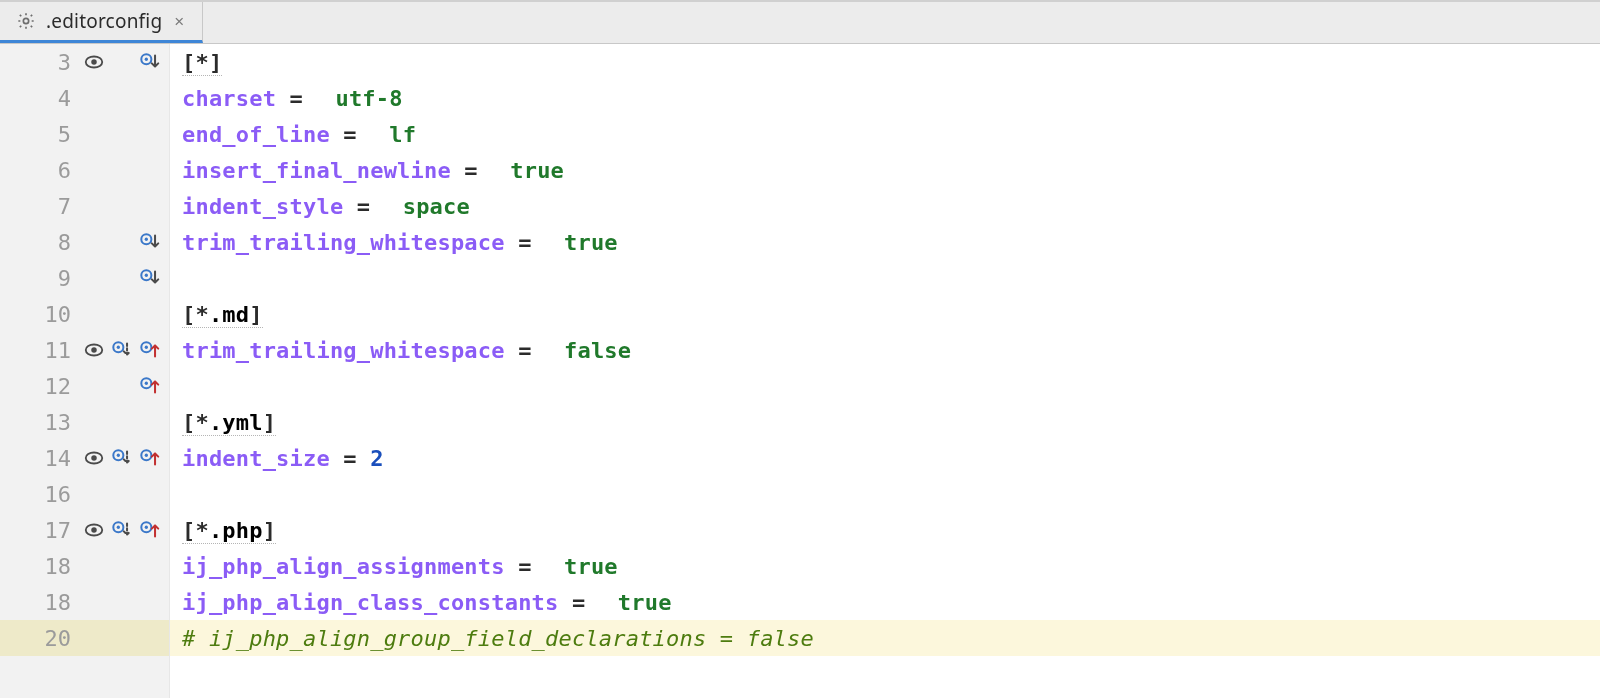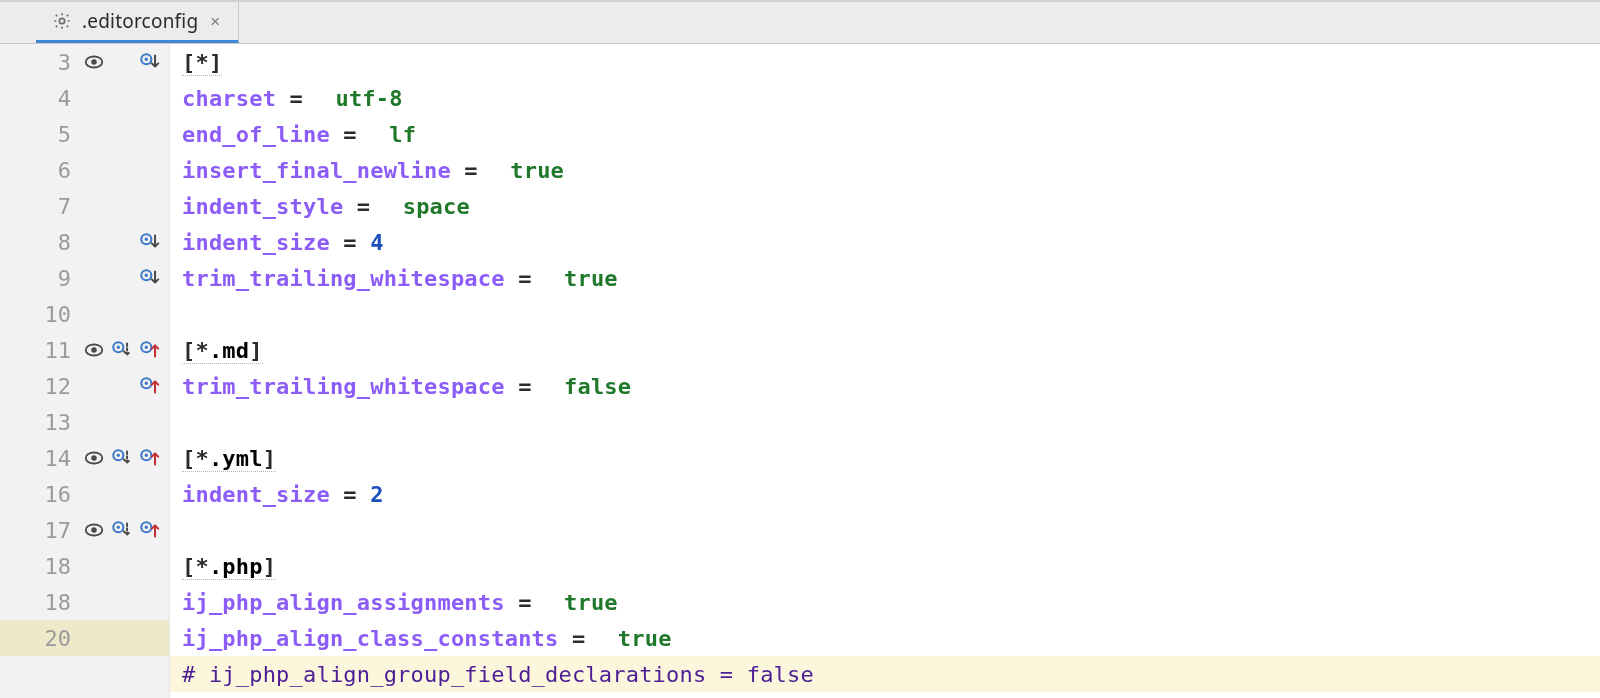--- a/index.html
+++ b/index.html
@@ -1,21 +1,21 @@
 <!DOCTYPE html>
 <html><head>
 <meta charset="utf-8">
 <style>
   * { box-sizing: border-box; margin: 0; padding: 0; }
   html, body { width: 1600px; height: 698px; overflow: hidden; background: #fff; }
   body { font-family: "Menlo","Consolas","DejaVu Sans Mono","Liberation Mono",monospace; font-size: 22px; }
 
   
   .tabbar { height: 44px; background: #ececec; border-top: 2px solid #d0d0d0; border-bottom: 1px solid #c8c8c8; display: flex; align-items: stretch; }
-  .tab { display: flex; align-items: center; gap: 10px; padding: 18px 16px; background: #ececec; border-right: 1px solid #c8c8c8; border-bottom: 3px solid #3e86d7; position: relative; margin-left: 36px; }
+  .tab { display: flex; align-items: center; gap: 10px; padding: 18px 16px; background: #ececec; border-right: 1px solid #c8c8c8; border-bottom: 3px solid #3e86d7; position: relative; }
   .tab .gear { width: 20px; height: 20px; }
   .tab .label { color: #2b2b2b; font-family: -apple-system, "Segoe UI", "Noto Sans", sans-serif; font-size: 19px; letter-spacing: .2px; }
   .tab .close { color: #7a7a7a; font-family: sans-serif; font-size: 17px; line-height: 1; cursor: pointer; padding: 2px 2px; }
 
   
   .editor { display: flex; height: calc(698px - 44px); width: 100%; }
   .gutter { width: 170px; background: #f2f2f2; border-right: 1px solid #e7e7e7; user-select: none; }
   .codecol { flex: 1 1 auto; background: #fff; overflow: hidden; }
 
   .row { height: 36px; display: flex; align-items: center; }
@@ -28,21 +28,21 @@
   .mk svg { width: 22px; height: 22px; }
 
   
   .code { padding-left: 12px; white-space: pre; font-weight: 600; letter-spacing: .2px; }
   .code .kw  { color: #8b5cf6; }           
   .code .eq  { color: #2b2b2b; }           
   .code .val { color: #20792b; margin-left: 19px; }           
   .code .num { color: #1a4fbc; }           
   .code .sec { color: #2b2b2b; }           
   .code .ext { color: #000000; }           
-  .code .cmt { color: #4c1d95; font-weight: 500; }
+  .code .cmt { color: #4d7c0f; font-style: italic; font-weight: 500; }
   .sec-underline { border-bottom: 1px dotted #b5b5b5; padding-bottom: 0px; }
 
   .highlight-row { background: #fcf7dc; }
   .gutter .row.highlight-row { background: #eeeac9; padding-left: 33px; }
 
 </style>
 </head>
 <body>
 
 <div class="tabbar">
@@ -227,23 +227,20 @@
         <div class="code"><span class="kw">charset</span><span class="eq"> = </span><span class="val">utf-8</span></div>
       </div>
       <div class="row">
         <div class="code"><span class="kw">end_of_line</span><span class="eq"> = </span><span class="val">lf</span></div>
       </div>
       <div class="row">
         <div class="code"><span class="kw">insert_final_newline</span><span class="eq"> = </span><span class="val">true</span></div>
       </div>
       <div class="row">
         <div class="code"><span class="kw">indent_style</span><span class="eq"> = </span><span class="val">space</span></div>
-      </div>
-      <div class="row">
-        <div class="code"><span class="kw">indent_size</span><span class="eq"> = </span><span class="num">4</span></div>
       </div>
       <div class="row">
         <div class="code"><span class="kw">trim_trailing_whitespace</span><span class="eq"> = </span><span class="val">true</span></div>
       </div>
       <div class="row">
         <div class="code"></div>
       </div>
       <div class="row">
         <div class="code"><span class="sec-underline"><span class="sec">[</span><span class="sec">*</span><span class="ext">.md</span><span class="sec">]</span></span></div>
       </div>

